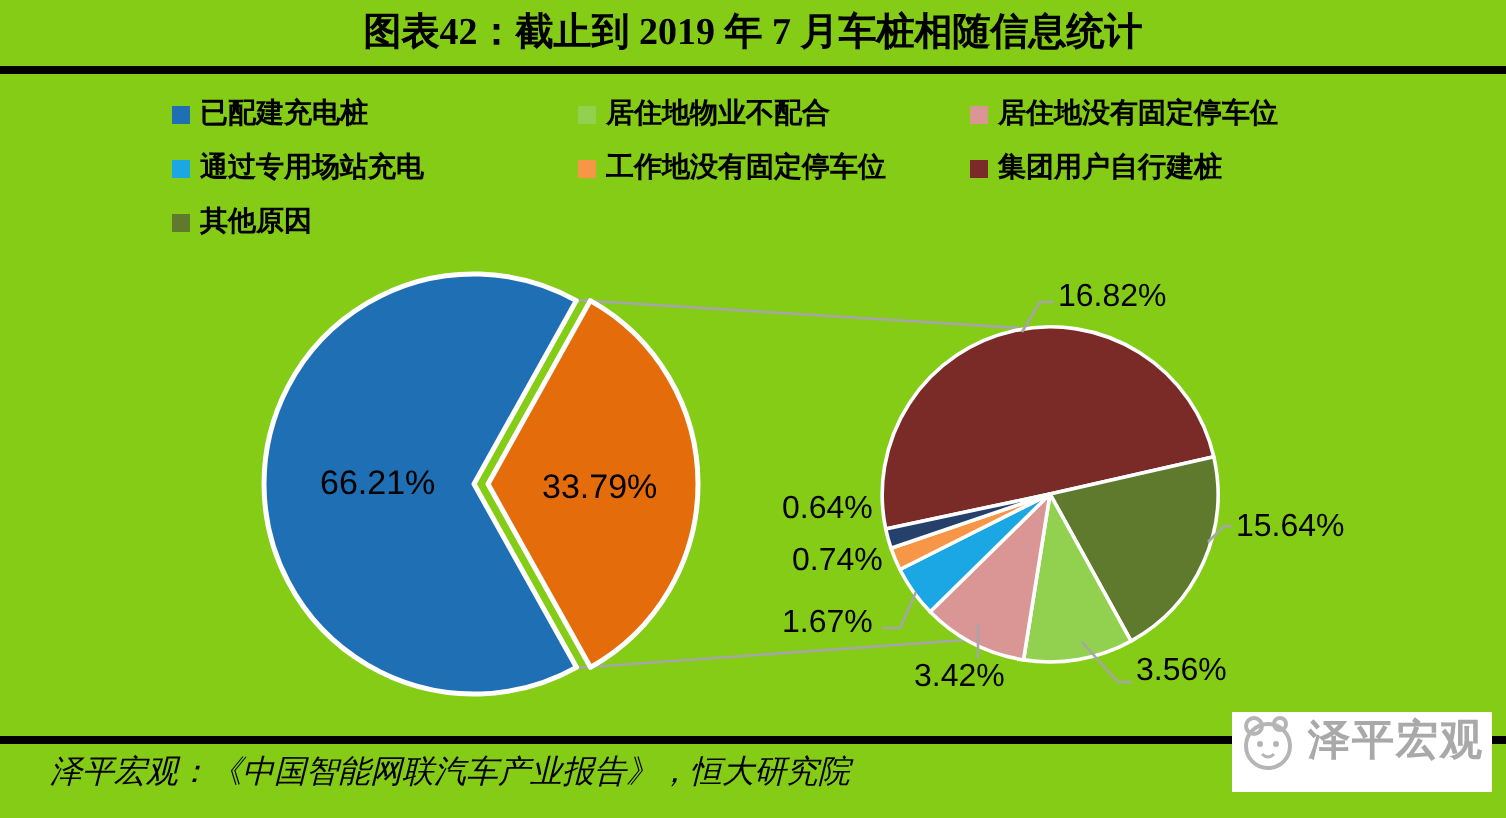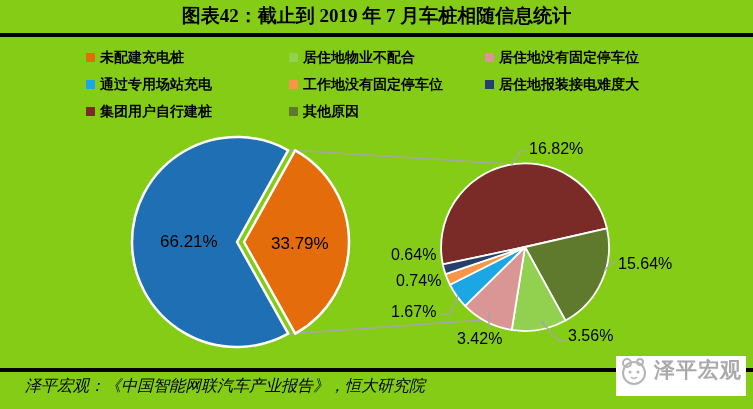--- a/index.html
+++ b/index.html
@@ -35,42 +35,38 @@
 </head>
 <body>
 
 <div id="page">
 
   <div class="title">图表42：截止到 2019 年 7 月车桩相随信息统计</div>
   <div class="bar top"></div>
 
   <div class="legend">
     <div class="legend-item">
-      <span class="legend-swatch" style="background: rgb(228, 108, 10);"></span>
-      <span class="legend-label">未配建充电桩</span>
+      <span class="legend-swatch" style="background: rgb(31, 111, 181);"></span>
+      <span class="legend-label">已配建充电桩</span>
     </div>
     <div class="legend-item">
       <span class="legend-swatch" style="background: rgb(146, 208, 80);"></span>
       <span class="legend-label">居住地物业不配合</span>
     </div>
     <div class="legend-item">
       <span class="legend-swatch" style="background: rgb(217, 150, 148);"></span>
       <span class="legend-label">居住地没有固定停车位</span>
     </div>
     <div class="legend-item">
       <span class="legend-swatch" style="background: rgb(27, 166, 228);"></span>
       <span class="legend-label">通过专用场站充电</span>
     </div>
     <div class="legend-item">
       <span class="legend-swatch" style="background: rgb(247, 150, 70);"></span>
       <span class="legend-label">工作地没有固定停车位</span>
-    </div>
-    <div class="legend-item">
-      <span class="legend-swatch" style="background: rgb(37, 64, 107);"></span>
-      <span class="legend-label">居住地报装接电难度大</span>
     </div>
     <div class="legend-item">
       <span class="legend-swatch" style="background: rgb(123, 43, 39);"></span>
       <span class="legend-label">集团用户自行建桩</span>
     </div>
     <div class="legend-item">
       <span class="legend-swatch" style="background: rgb(95, 122, 45);"></span>
       <span class="legend-label">其他原因</span>
     </div>
   </div>

